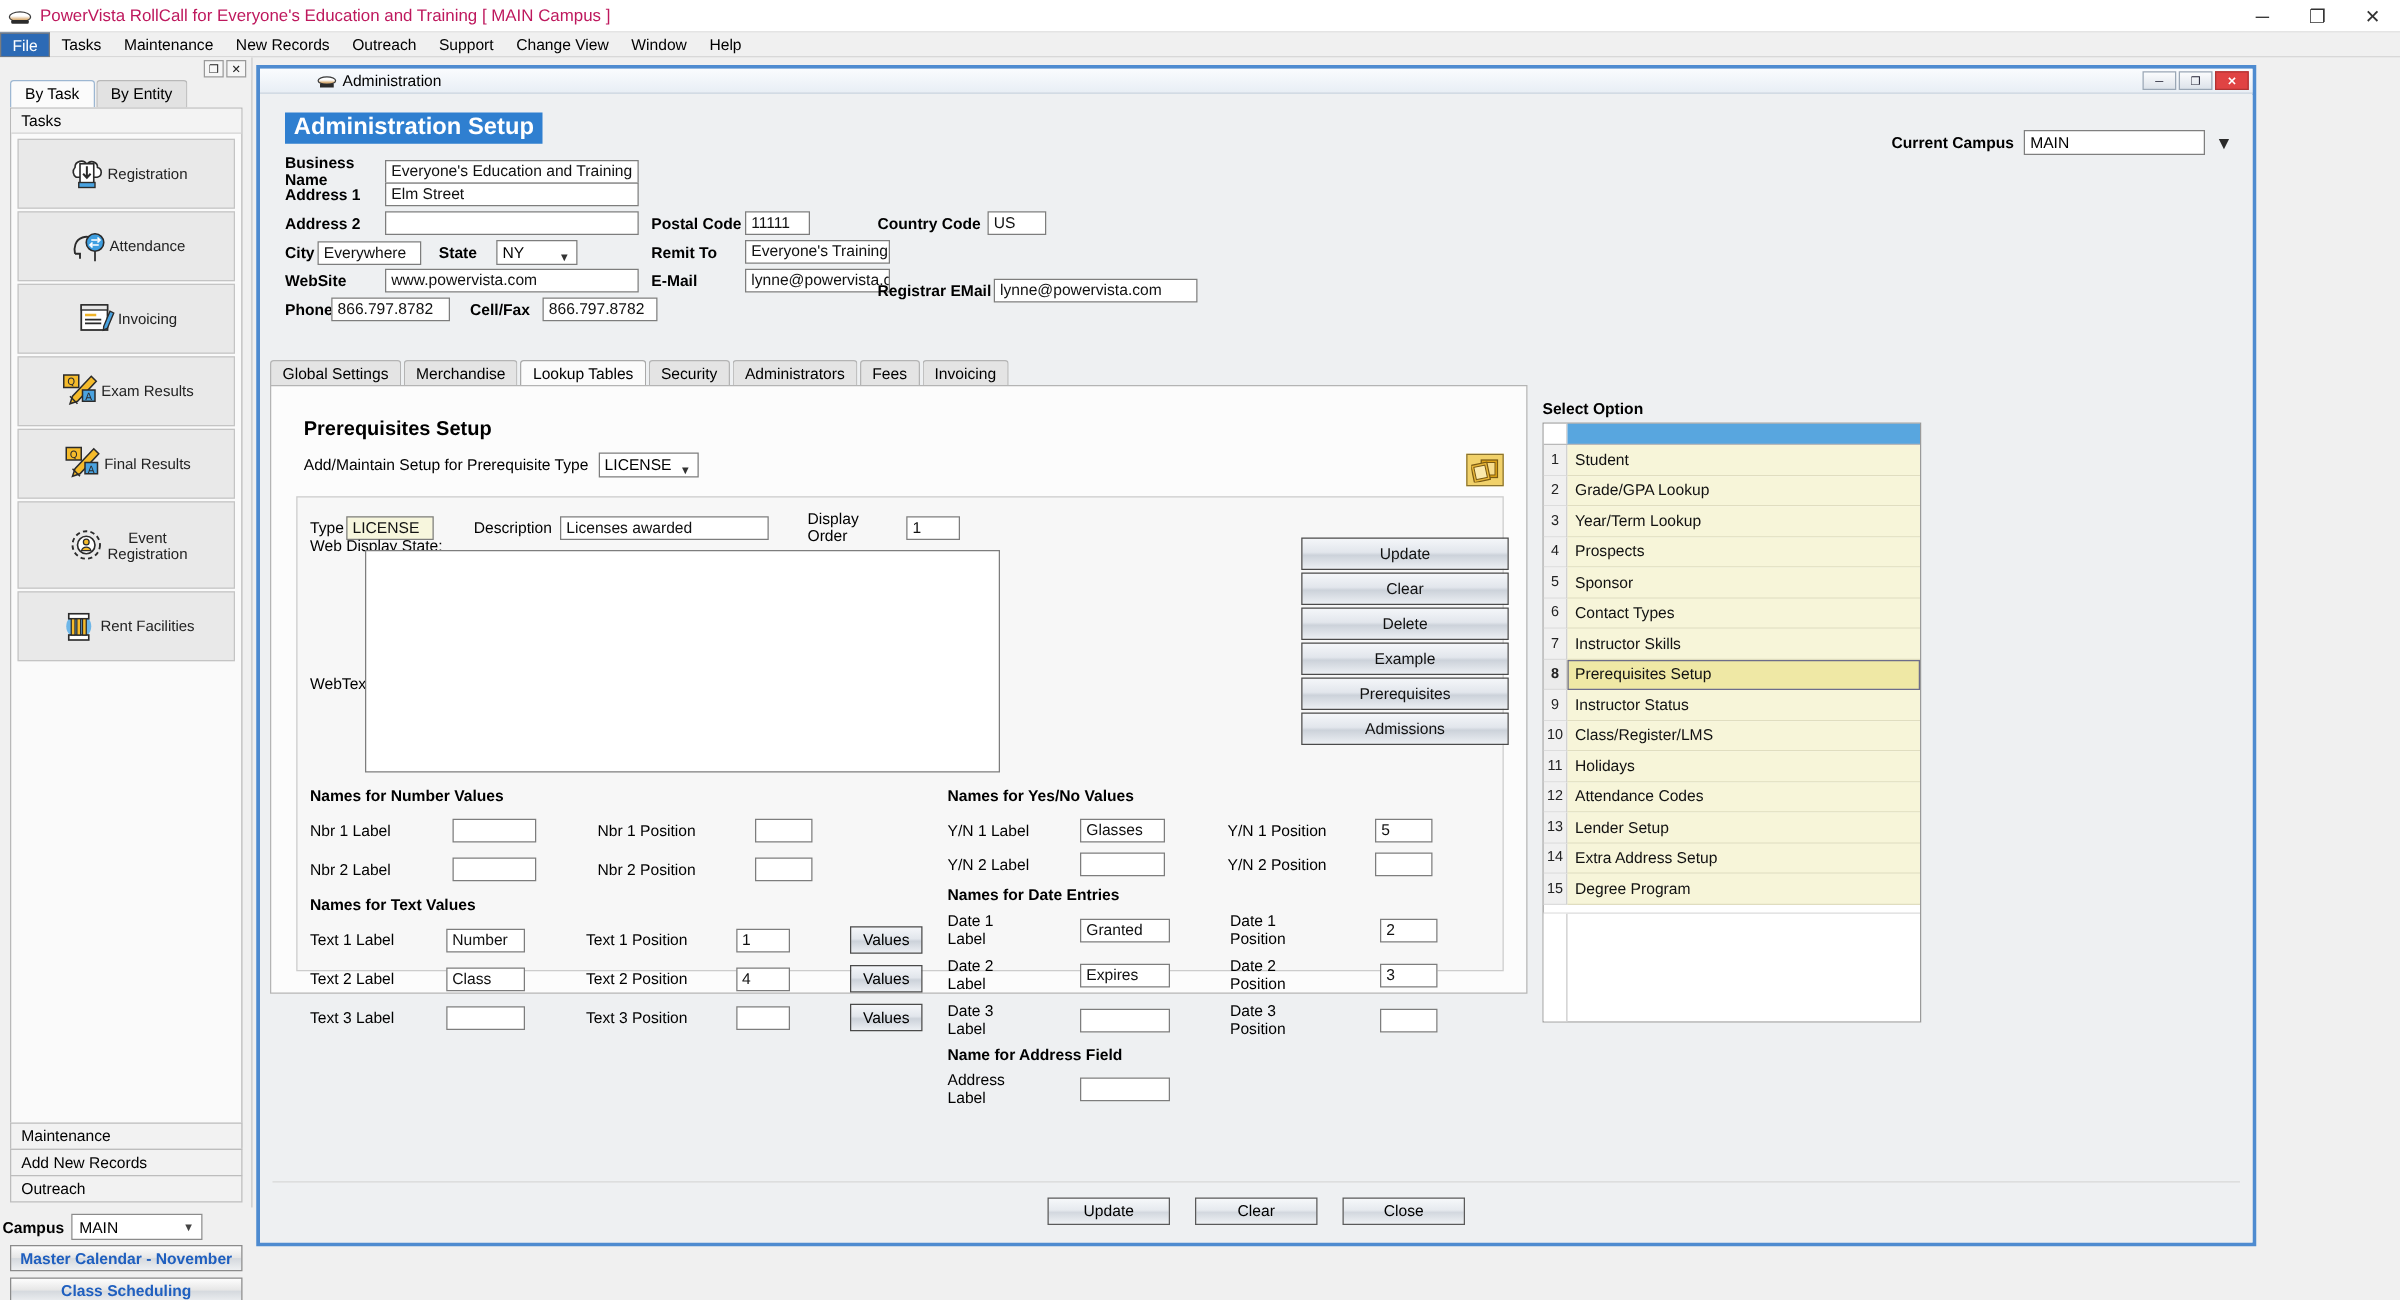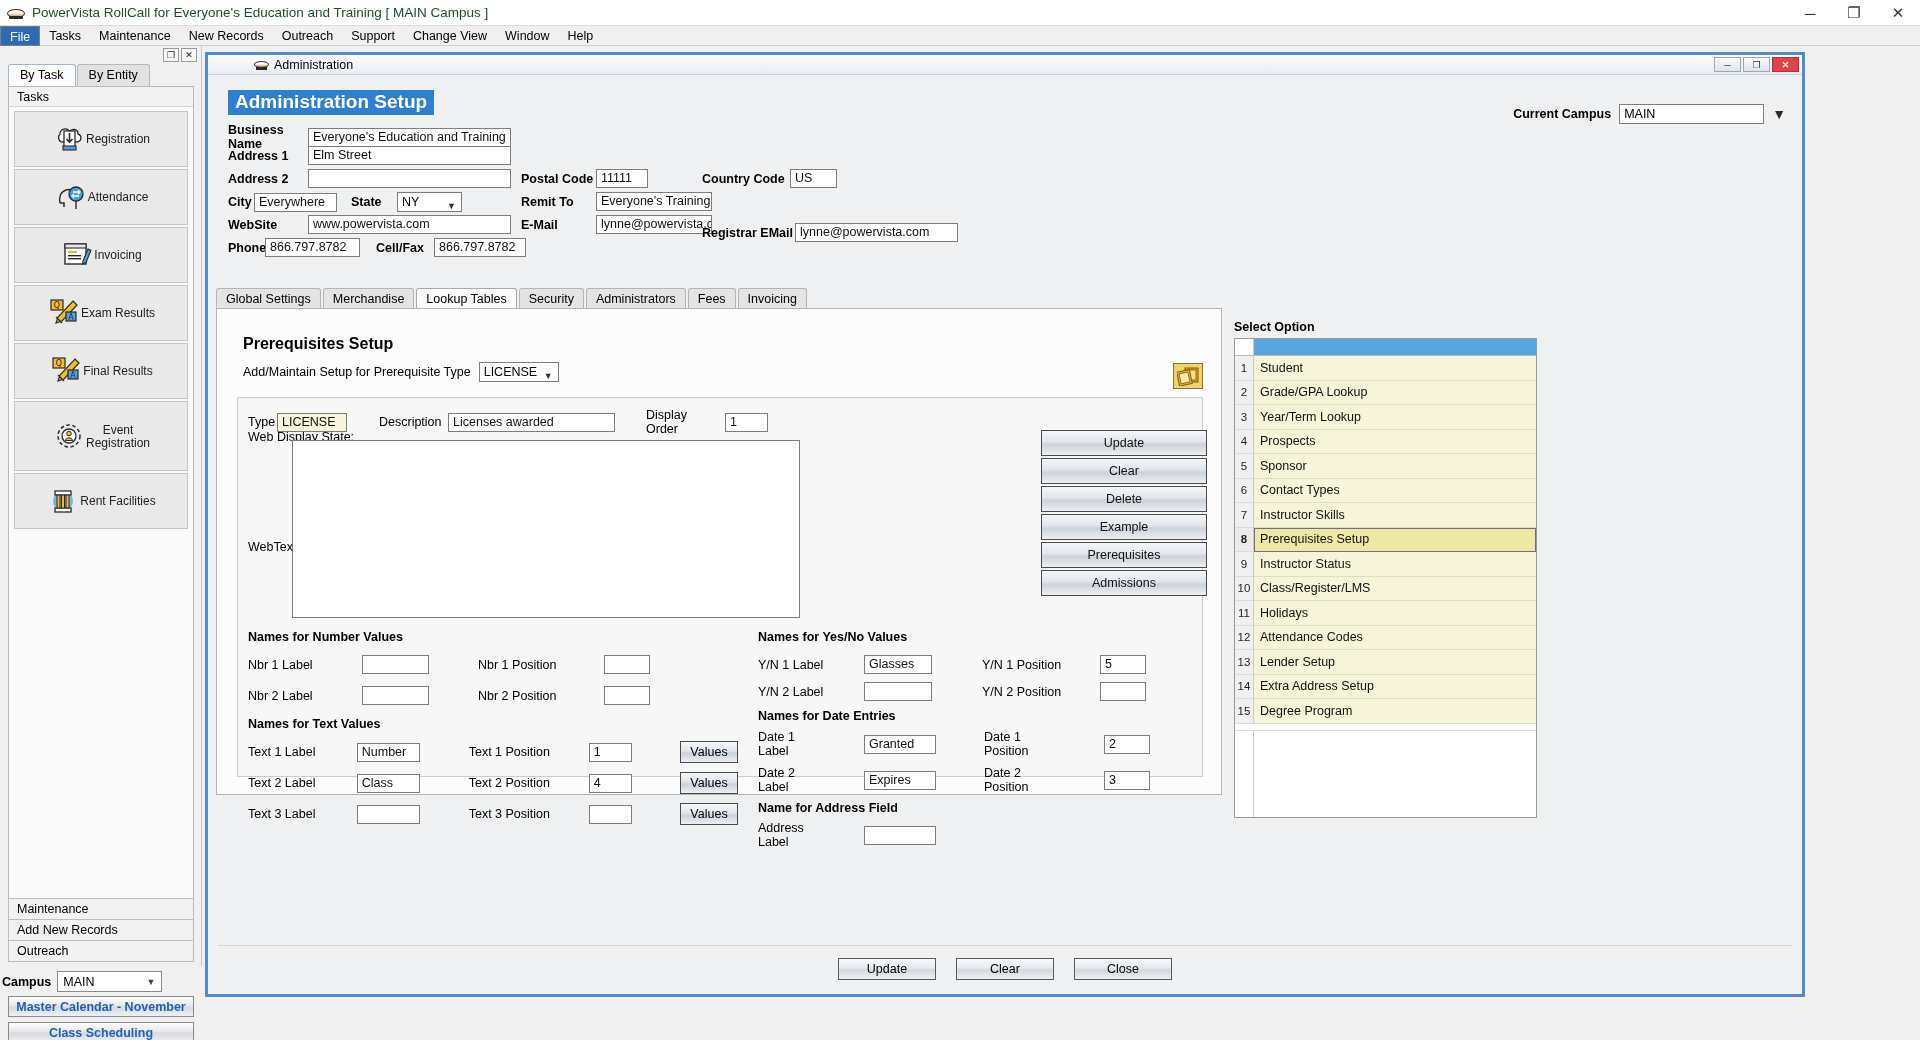--- a/index.html
+++ b/index.html
@@ -26,21 +26,21 @@
   }
   #app-icon .ell {
     position:absolute; left:0; top:4px; width:18px; height:9px;
     border:1.5px solid #3a3a3a; border-radius:50%;
     background: linear-gradient(180deg,#fff 40%, #c98b3a 100%);
   }
   #app-icon .bar {
     position:absolute; left:2px; top:11px; width:14px; height:3px;
     background:#2b2b2b; border-radius:1px;
   }
-  #title-text { font-size: 13.5px; color: #14532d; }
+  #title-text { font-size: 13.5px; color: #be185d; }
   #win-controls { position:absolute; right:0; top:0; height:26px; display:flex; }
   #win-controls div {
     width: 44px; height: 26px; display:flex; align-items:center; justify-content:center;
     font-size:15px; color:#333;
   }
 
   
   #menubar {
     height: 20px; background: #f0f0f0;
     display: flex; align-items: center;
@@ -619,20 +619,26 @@
               <div class="fld" style="width:46px">2</div>
             </div>
 
             <div class="frow" style="margin-top:8px">
               <div class="tinylbl" style="width:70px">Date 2 Label</div>
               <div class="fld" style="width:72px">Expires</div>
               <div class="tinylbl" style="width:84px; margin-left:12px">Date 2 Position</div>
               <div class="fld" style="width:46px">3</div>
             </div>
 
+            <div class="frow" style="margin-top:8px">
+              <div class="tinylbl" style="width:70px">Date 3 Label</div>
+              <div class="fld" style="width:72px"></div>
+              <div class="tinylbl" style="width:84px; margin-left:12px">Date 3 Position</div>
+              <div class="fld" style="width:46px"></div>
+            </div>
 
             <div class="grouphdr" style="margin-top:7px">Name for Address Field</div>
 
             <div class="frow" style="margin-top:6px">
               <div class="tinylbl" style="width:70px">Address Label</div>
               <div class="fld" style="width:72px"></div>
             </div>
           </div>
 
         </div>

